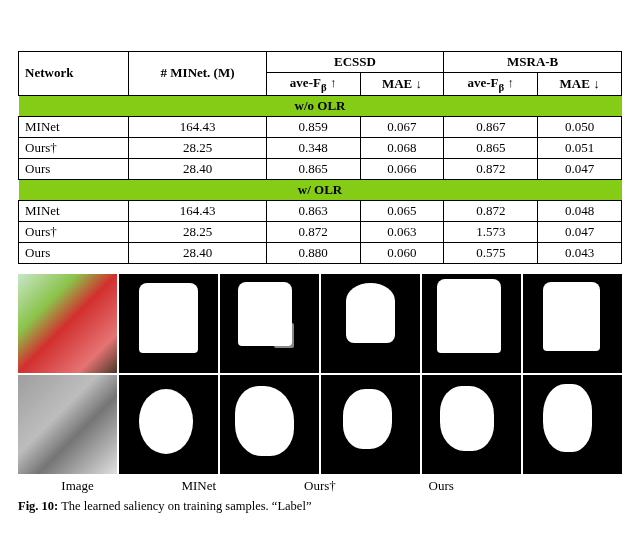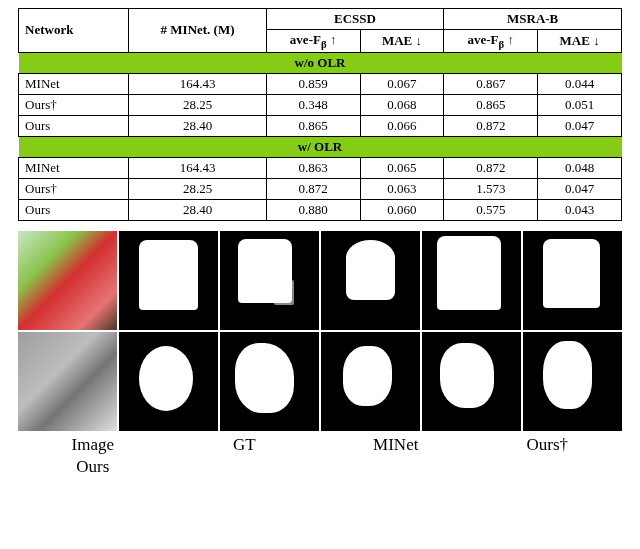--- a/index.html
+++ b/index.html
@@ -8,20 +8,21 @@
       height: 549px;
       background: #fff;
       font-family: 'Times New Roman', Times, serif;
       font-size: 13px;
       overflow: hidden;
     }
 
     .page-wrapper {
       width: 640px;
       padding: 8px 18px 6px 18px;
+      margin-top: 43px;
     }
 
     
     .table-container {
       width: 100%;
       margin-bottom: 10px;
     }
 
     table {
       width: 100%;
@@ -104,25 +105,25 @@
     .img-row2-col3::after { content: ''; position: absolute; top: 12%; left: 15%; width: 60%; height: 70%; background: #fff; border-radius: 40% 50% 40% 45%; }
     .img-row2-col4 { background: #000; position: relative; }
     .img-row2-col4::after { content: ''; position: absolute; top: 15%; left: 22%; width: 50%; height: 60%; background: #fff; border-radius: 45% 40% 45% 40%; }
     .img-row2-col5 { background: #000; position: relative; }
     .img-row2-col5::after { content: ''; position: absolute; top: 12%; left: 18%; width: 55%; height: 65%; background: #fff; border-radius: 40% 45% 40% 45%; }
     .img-row2-col6 { background: #000; position: relative; }
     .img-row2-col6::after { content: ''; position: absolute; top: 10%; left: 20%; width: 50%; height: 68%; background: #fff; border-radius: 45% 40% 40% 45%; }
 
     .image-labels {
       display: grid;
-      grid-template-columns: repeat(4, 1fr);
+      grid-template-columns: repeat(5, 1fr);
       gap: 2px;
       width: 100%;
       text-align: center;
-      font-size: 17px;
+      font-size: 13px;
       margin-top: 2px;
     }
 
     .image-label {
       text-align: center;
     }
 
     .caption {
       font-size: 12.5px;
       margin-top: 4px;
@@ -160,21 +161,21 @@
 
         <tr class="section-header">
           <td colspan="6">w/o OLR</td>
         </tr>
         <tr>
           <td class="col-network">MINet</td>
           <td>164.43</td>
           <td>0.859</td>
           <td>0.067</td>
           <td>0.867</td>
-          <td>0.044</td>
+          <td>0.050</td>
         </tr>
         <tr>
           <td class="col-network">Ours†</td>
           <td>28.25</td>
           <td>0.348</td>
           <td>0.068</td>
           <td>0.865</td>
           <td>0.051</td>
         </tr>
         <tr>
@@ -229,19 +230,21 @@
 
       <div class="img-cell img-row2-col1"></div>
       <div class="img-cell img-row2-col2"></div>
       <div class="img-cell img-row2-col3"></div>
       <div class="img-cell img-row2-col4"></div>
       <div class="img-cell img-row2-col5"></div>
       <div class="img-cell img-row2-col6"></div>
     </div>
     <div class="image-labels">
       <div class="image-label">Image</div>
-      <div class="image-label">GT</div>
       <div class="image-label">MINet</div>
       <div class="image-label">Ours†</div>
       <div class="image-label">Ours</div>
     </div>
+    <div class="caption">
+      <span class="caption-fig">Fig. 10:</span><span> The learned saliency on training samples. “Label”</span>
+    </div>
   </div>
 </div>
 
 </body></html>

